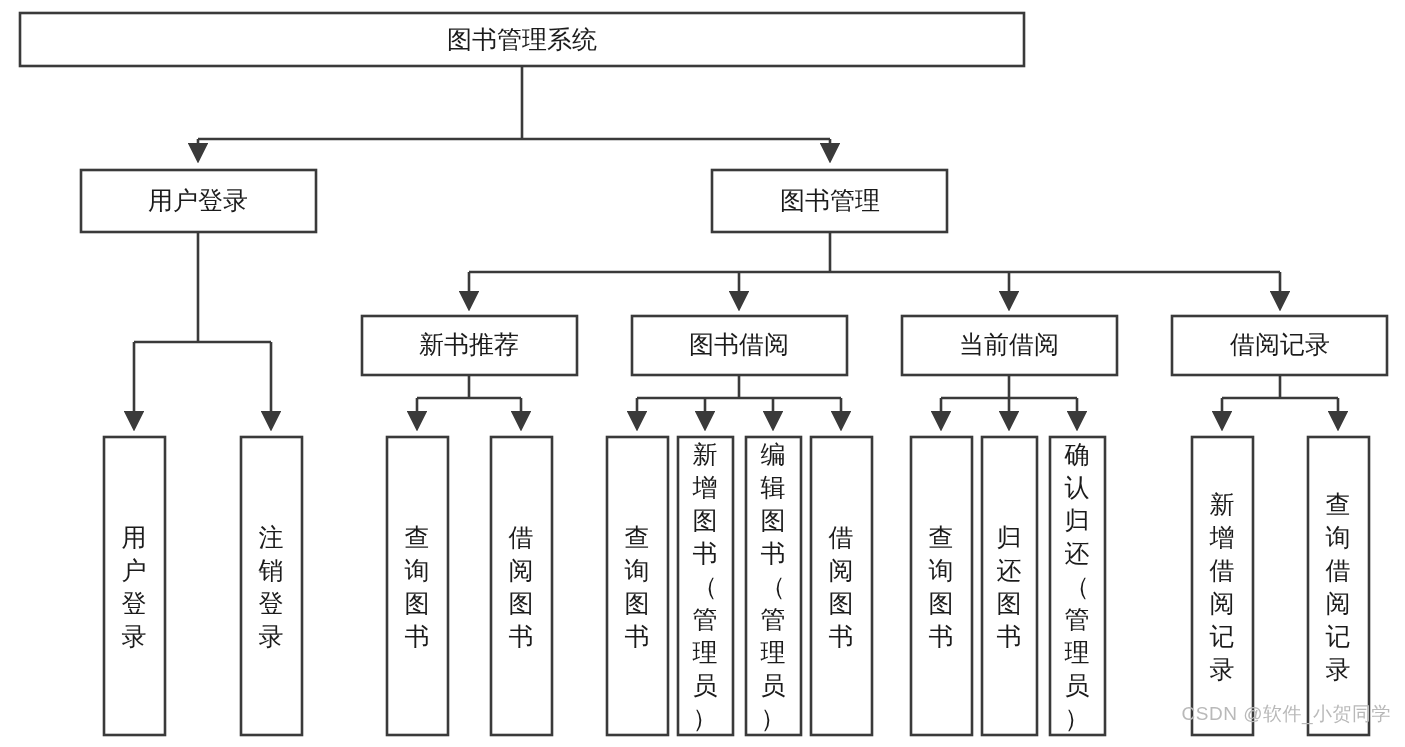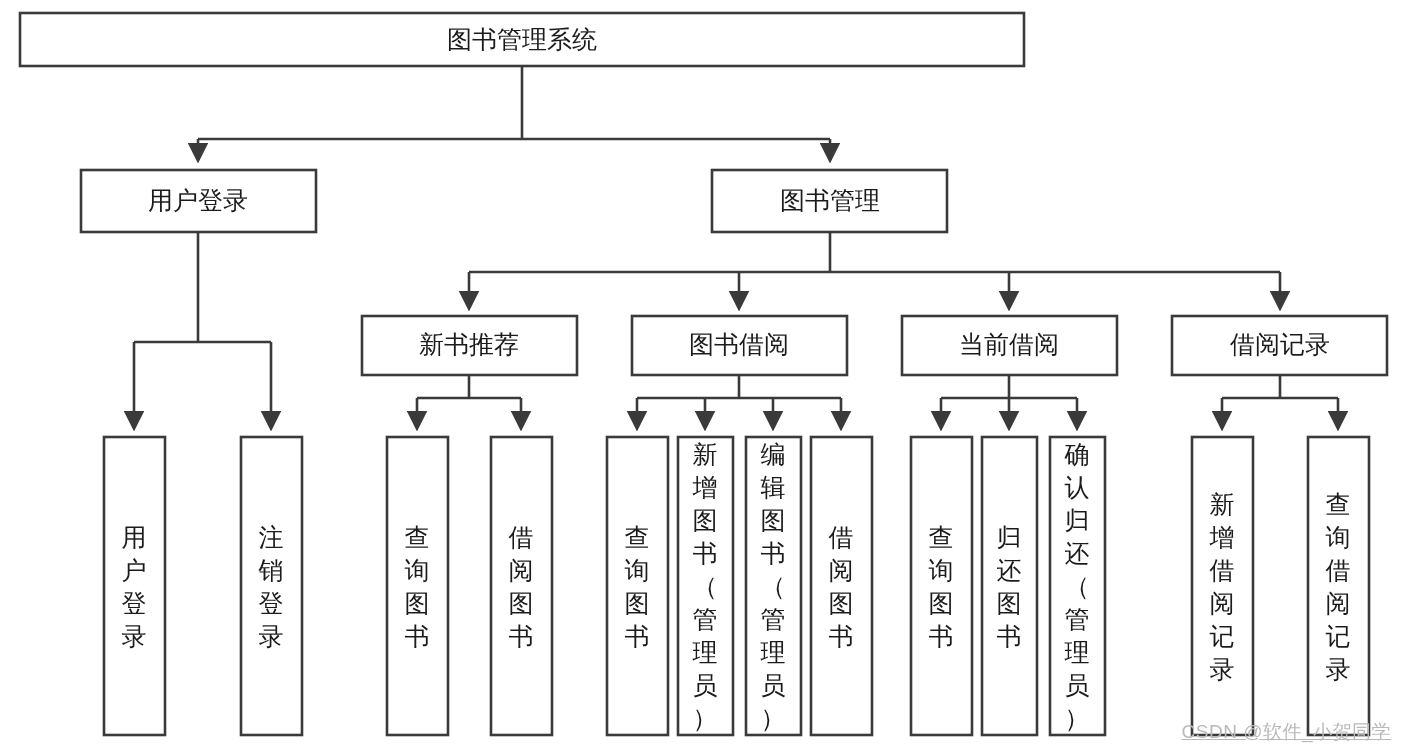--- a/index.html
+++ b/index.html
@@ -42,28 +42,27 @@
     stroke-width: 2.6;
     fill: none;
   }
   .edge-arrow {
     fill: #3a3a3a;
     stroke: none;
   }
   .watermark {
     position: absolute;
     right: 14px;
-    bottom: 2px;
+    bottom: 20px;
     font-family: "Liberation Sans", "DejaVu Sans", sans-serif;
     font-size: 19px;
     color: #b9b9b9;
     letter-spacing: 0.5px;
     white-space: nowrap;
     pointer-events: none;
-    text-decoration: underline;
   }
 </style>
 </head>
 <body>
 
 <svg id="diagram" viewBox="0 0 1405 747" xmlns="http://www.w3.org/2000/svg">
 
   <defs>
     <marker id="arrowHead" viewBox="0 0 12 12" refX="10" refY="6" markerWidth="8" markerHeight="8" orient="auto-start-reverse">
       <path d="M 0 0 L 12 6 L 0 12 z" class="edge-arrow"></path>

